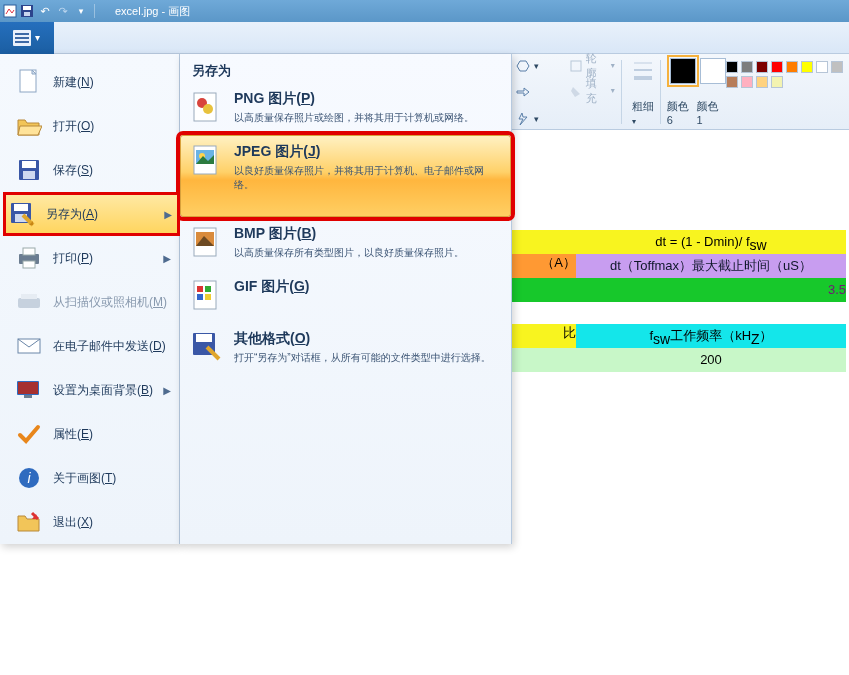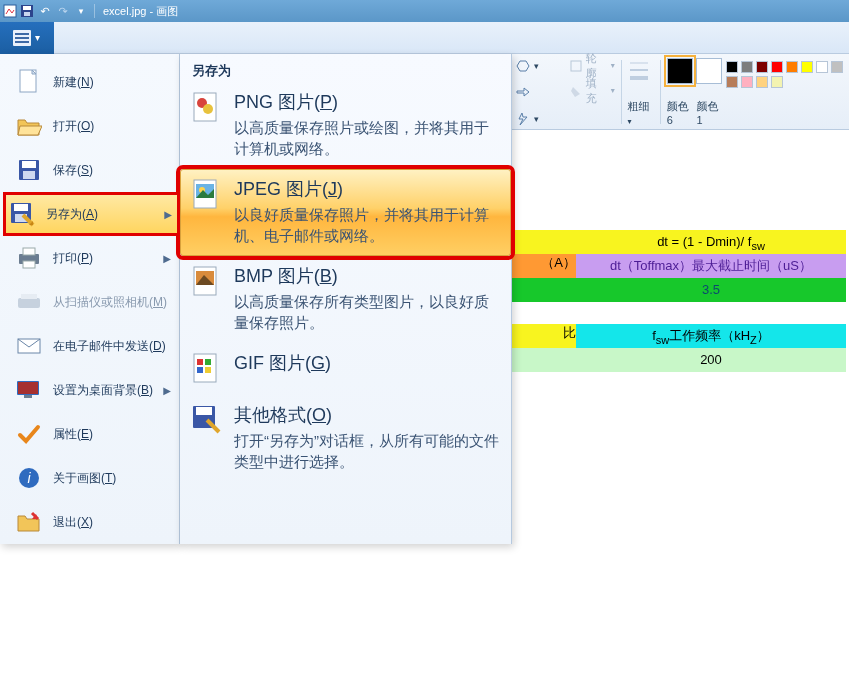--- a/index.html
+++ b/index.html
@@ -3,21 +3,21 @@
 <meta charset="utf-8">
 <style>
   * { margin:0; padding:0; box-sizing:border-box; font-family:"Microsoft YaHei","Segoe UI",Tahoma,sans-serif; }
   html,body { width:849px; height:675px; background:#fff; overflow:hidden; }
 
   
   .titlebar { height:22px; background:linear-gradient(#6fa9d8,#5b97c8); display:flex; align-items:center; font-size:11px; color:#fff; }
   .tb-icon { width:16px; height:16px; margin-left:2px; display:flex; align-items:center; justify-content:center; font-size:11px;}
   .tb-sep { width:1px; height:14px; background:rgba(255,255,255,0.35); margin:0 4px;}
   .qa-btn { width:18px; height:18px; display:flex; align-items:center; justify-content:center; color:#fff; font-size:11px; }
-  .titletext { margin-left:4px; }
+  .titletext { margin-left:16px; }
   .titlestrong { color:#fff; }
 
   
   .menubar { height:32px; background:linear-gradient(#1a5ea0,#1a5ea0); display:flex; align-items:stretch;}
   .filebtn { width:54px; background:linear-gradient(#256fbd,#1b5ea2); display:flex; align-items:center; justify-content:center; color:#fff; }
   .filebtn svg{display:block;}
   .menubar-rest { flex:1; background:linear-gradient(#e9f1fb,#d9e7f7); border-bottom:1px solid #b9cbe0;}
   .backstage-wrap { position:absolute; left:0; top:54px; display:flex; height:490px; z-index:50;}
 
   
@@ -27,48 +27,48 @@
   .left-item .arrow { position:absolute; right:8px; font-size:10px; color:#4f6b8f;}
   .left-item .label u{text-decoration:underline;}
   .left-item.selected { background:linear-gradient(#ffe9a6,#ffd45c); border:1px solid #e8b44e; border-right:none; margin:0 -1px 0 3px; padding-left:4px; }
   .left-item.selected-highlight { outline:3px solid #e00000; outline-offset:-3px; }
 
   
   .right-panel { width:332px; background:linear-gradient(#f7faff,#eef4fb); border-right:1px solid #b6c9df; }
   .right-header { height:28px; padding:8px 12px 0 12px; font-size:13px; color:#1e395b; font-weight:600;}
   .sub-item { display:flex; padding:8px 10px 10px 10px; }
   .sub-item .si-icon { width:34px; height:34px; margin-right:10px; flex-shrink:0; display:flex; align-items:center; justify-content:center;}
-  .sub-item .si-text .si-title { font-size:18px; color:#1e395b; font-weight:400; }
-  .sub-item .si-text .si-desc  { font-size:15px; color:#3a5373; line-height:1.4; margin-top:3px;}
-  .sub-item.hover { background:linear-gradient(#fff1c2,#ffd169 45%,#ffb63e 55%,#ffcf63); border:1px solid #d9a13b; border-radius:3px; padding:7px 9px 9px 9px;}
+  .sub-item .si-text .si-title { font-size:14px; color:#1e395b; font-weight:700; }
+  .sub-item .si-text .si-desc  { font-size:10px; color:#3a5373; line-height:1.4; margin-top:3px;}
+  .sub-item.hover { background:linear-gradient(#fff1c2,#ffd169 45%,#ffb63e 55%,#ffcf63); border:1px solid #d9a13b; border-radius:3px; padding:7px 9px 24px 9px;}
   .sub-item.hover-highlight { outline:4px solid #e00000; outline-offset:0; }
 
   
   .ribbon-right { position:absolute; left:512px; top:54px; right:0; height:76px; background:linear-gradient(#f3f7fc,#e6eef8); border-bottom:1px solid #b9cbe0; display:flex; align-items:flex-start; padding:4px 4px; font-size:11px; color:#2e4963;}
-  .rg { display:flex; flex-direction:column; align-items:flex-start; justify-content:space-between; height:68px;}
+  .rg { display:flex; flex-direction:column; align-items:flex-end; justify-content:space-between; height:68px;}
   .rg-sep { width:1px; height:64px; background:#c5d5e6; margin:2px 6px;}
   .rg-label { font-size:11px; color:#2e4963; margin-top:2px;}
   .shape-btn { height:15px; display:flex; align-items:center; gap:4px; color:#2e4963;}
   .shape-btn.disabled{color:#9fb1c6;}
   .swatch-big { width:26px; height:26px; border:1px solid #a7bdd6; background:#000;}
   .swatch-small { width:12px; height:12px; border:1px solid #b6c5d7; display:inline-block;}
   .palette { display:grid; grid-template-columns:repeat(8,14px); grid-auto-rows:14px; gap:1px;}
 
   
   .canvas-area { position:absolute; left:512px; top:130px; right:0; bottom:0; background:#fff; }
   .canvas-col { position:absolute; top:54px; left:64px; width:270px;}
   .cell { height:24px; line-height:24px; font-size:13px; text-align:center; }
   .c-yellow { background:#f8f41f; color:#000;}
-  .c-purple { background:#c89df0; color:#4c1d95;}
-  .c-green  { background:#17c82b; color:#0c4a6e;}
+  .c-purple { background:#c89df0; color:#0f172a;}
+  .c-green  { background:#17c82b; color:#701a75;text-align:right;}
   .c-blue   { background:#14e6ea; color:#000;}
   .c-lgreen { background:#c8f7c8; color:#000;}
   .canvas-strip { position:absolute; top:100px; left:0; width:66px;}
   .strip-cell{height:24px;}
-  .sub-txt sub{font-size:11px;}
+  .sub-txt sub{font-size:14px;}
 
   .underline-hotkey u{text-decoration:underline;}
 
   .left-panel, .right-panel { box-shadow: 2px 3px 8px rgba(0,0,0,0.18); }
 </style>
 </head>
 <body>
 
 <div class="titlebar">
   <span class="tb-icon">

